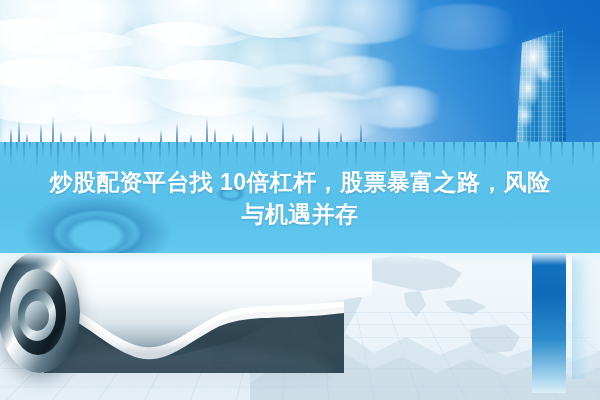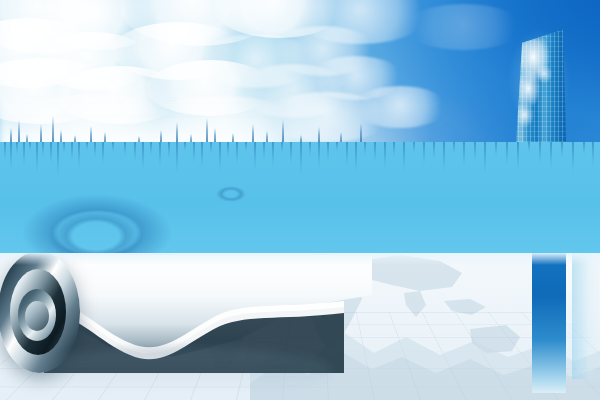--- a/index.html
+++ b/index.html
@@ -398,20 +398,24 @@
       <div class="bar" style="left:561px; height:16px;"></div>
       <div class="bar" style="left:572px; height:30px;"></div>
       <div class="bar" style="left:583px; height:13px;"></div>
       <div class="bar" style="left:592px; height:24px;"></div>
     </div>
     <div class="band-ring"></div>
     <div class="band-ring2"></div>
     <div class="band-ring3"></div>
   </div>
 
+  <div class="headline">
+    <div class="hl-line">炒股配资平台找 10倍杠杆，股票暴富之路，风险</div>
+    <div class="hl-line">与机遇并存</div>
+  </div>
 
   <div class="lower">
 
     <div class="grid-persp"></div>
 
     <svg class="worldmap" viewBox="0 0 600 120" preserveAspectRatio="none">
 
       <path d="M120,2 L168,0 L196,8 L206,20 L198,30 L184,28 L176,38 L160,40 L150,32 L134,30 L124,18 Z"></path>
 
       <path d="M164,44 L178,48 L186,58 L180,62 L170,54 L162,50 Z"></path>

